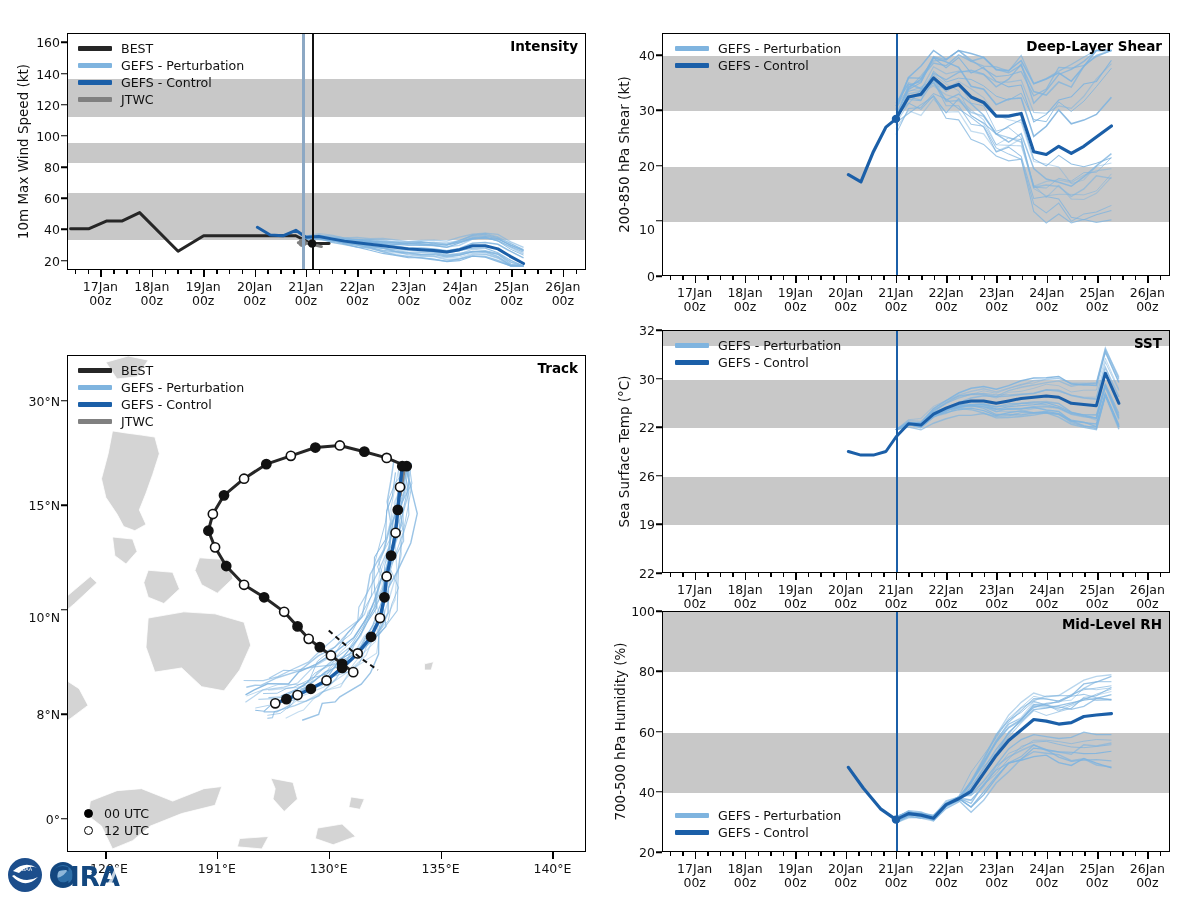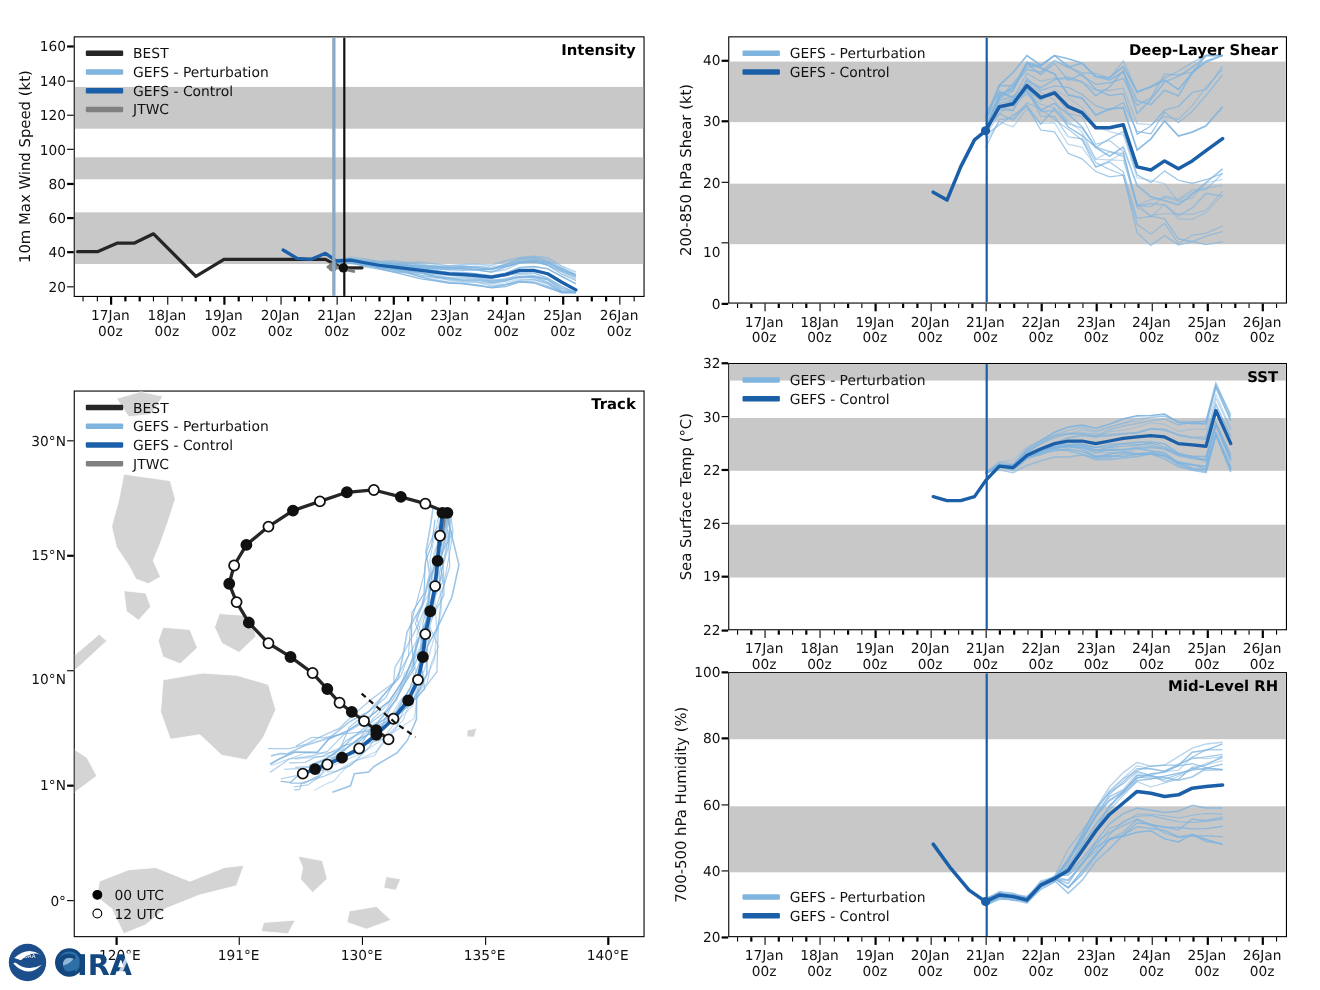--- a/index.html
+++ b/index.html
@@ -356,21 +356,21 @@
           </div>
           <div class="mk-row">
             <span class="mk-dot open"></span>
             <span class="lg-label">12 UTC</span>
           </div>
         </div>
     </div>
     <div class="yticks">
         <div class="ytick" style="top:463.5882352941176px">0°</div>
         <div class="ytickmark" style="top:463.5882352941176px"></div>
-        <div class="ytick" style="top:359.1764705882353px">1°N</div>
+        <div class="ytick" style="top:359.1764705882353px">8°N</div>
         <div class="ytickmark" style="top:359.1764705882353px"></div>
         <div class="ytick" style="top:262px">10°N</div>
         <div class="ytickmark" style="top:254.76470588235296px"></div>
         <div class="ytick" style="top:150.35294117647055px">15°N</div>
         <div class="ytickmark" style="top:150.35294117647055px"></div>
         <div class="ytick" style="top:45.94117647058823px">30°N</div>
         <div class="ytickmark" style="top:45.94117647058823px"></div>
       </div>
     <div class="xticks">
         <div class="xtick" style="left:42px">

